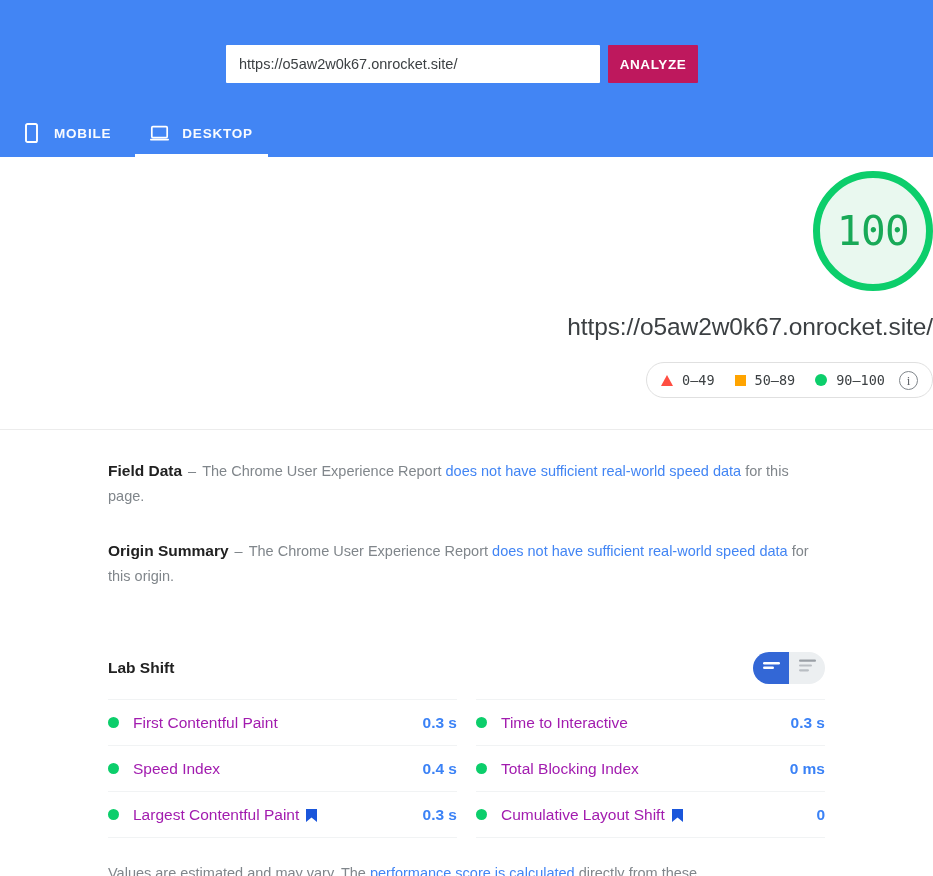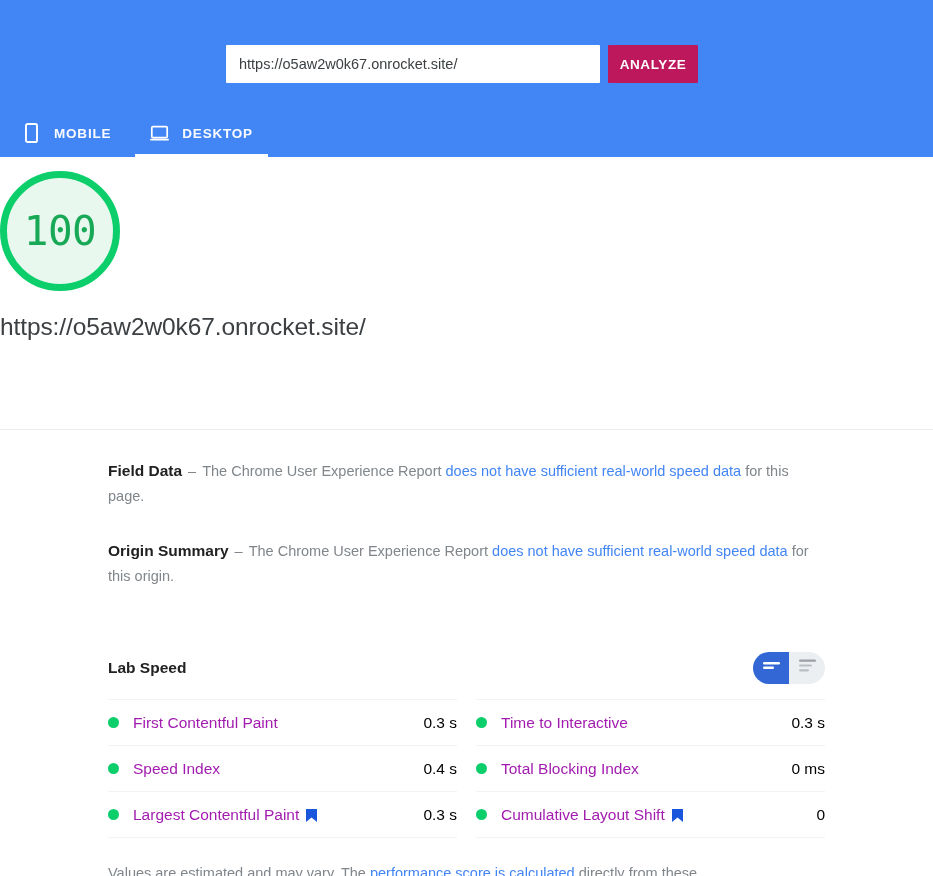--- a/index.html
+++ b/index.html
@@ -91,21 +91,21 @@
     left: 0; right: 0; bottom: 0;
     height: 3px;
     background: #ffffff;
   }
 
   
   .score-section {
     height: 273px;
     display: flex;
     flex-direction: column;
-    align-items: flex-start;
+    align-items: flex-end;
     border-bottom: 1px solid #ececec;
     background: #fff;
   }
   .gauge {
     margin-top: 14px;
     width: 120px;
     height: 120px;
     border-radius: 50%;
     background: #e9f8ef;
     border: 7px solid #0CCE6B;
@@ -245,22 +245,22 @@
     align-items: center;
   }
   .cwv-flag {
     display: inline-flex;
     margin-left: 7px;
     position: relative;
     top: 1px;
   }
   .metric-value {
     font-size: 15.5px;
-    color: #000000;
-    font-weight: normal;
+    color: #3b82f6;
+    font-weight: bold;
     white-space: nowrap;
   }
 
   .footnote {
     margin-top: 23px;
     font-size: 14.5px;
     line-height: 24px;
     color: #80868b;
   }
 </style>
@@ -299,34 +299,59 @@
 </div>
 
 <div class="score-section">
 
   <div class="gauge">
     <span class="gauge-value">100</span>
   </div>
 
   <div class="page-url">https://o5aw2w0k67.onrocket.site/</div>
 
+  <div class="legend">
+
+    <div class="legend-item">
+      <span class="legend-shape">
+          <span class="tri"></span>
+        </span>
+      <span>0–49</span>
+    </div>
+
+    <div class="legend-item">
+      <span class="legend-shape">
+          <span class="sq"></span>
+        </span>
+      <span>50–89</span>
+    </div>
+
+    <div class="legend-item">
+      <span class="legend-shape">
+          <span class="ci"></span>
+        </span>
+      <span>90–100</span>
+    </div>
+
+    <span class="info-icon">i</span>
+  </div>
 </div>
 
 <div class="content">
 
   <div class="para para-field">
     <b>Field Data</b><span class="dash">–</span><span>The Chrome User Experience Report </span><span class="lnk">does not have sufficient real-world speed data</span><span> for this page.</span>
   </div>
 
   <div class="para para-origin">
     <b>Origin Summary</b><span class="dash">–</span><span>The Chrome User Experience Report </span><span class="lnk">does not have sufficient real-world speed data</span><span> for this origin.</span>
   </div>
 
   <div class="labdata-head">
-    <span class="labdata-title">Lab Speed</span>
+    <span class="labdata-title">Lab Shift</span>
 
     <div class="view-toggle">
       <span class="vt-btn on">
         <span>
           <svg width="17" height="12" viewBox="0 0 17 12">
             <rect x="0" y="1" width="17" height="2.4" rx="1.2" fill="#ffffff"></rect>
             <rect x="0" y="5.6" width="11" height="2.4" rx="1.2" fill="#ffffff"></rect>
           </svg>
         </span>
       </span>

